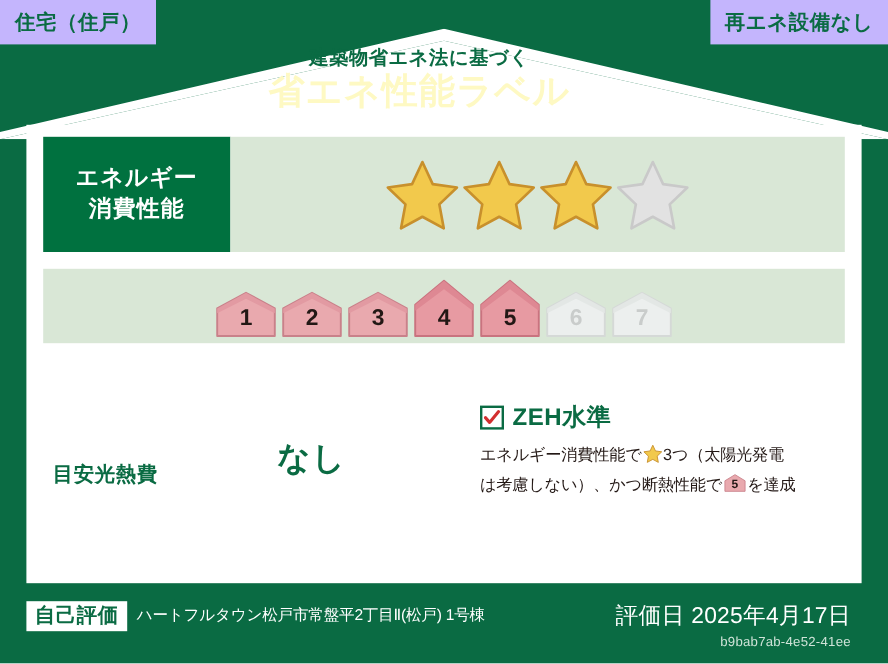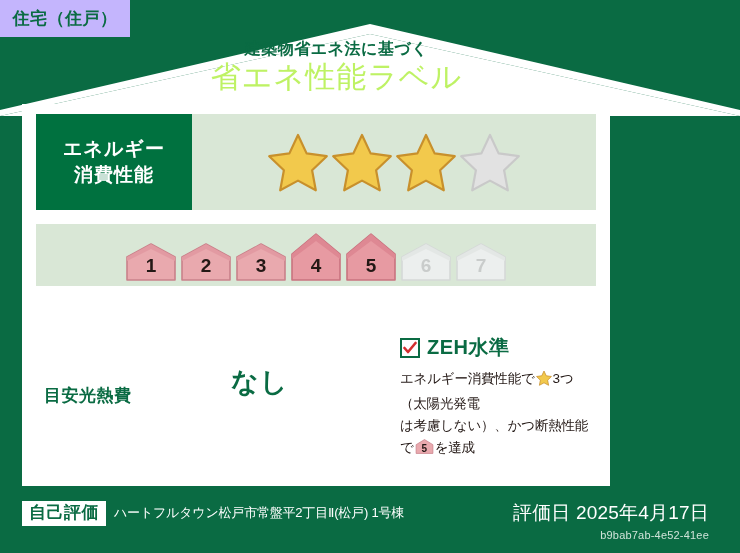--- a/index.html
+++ b/index.html
@@ -47,49 +47,49 @@
     left: 0;
     top: 24px;
     width: 740px;
     height: 92px;
     z-index: 2;
   }
   .roof svg { display: block; }
 
   .roof-title-wrap {
     position: absolute;
-    left: 0;
+    left: 13px;
     top: 40px;
     width: 673px;
     text-align: center;
     z-index: 4;
     pointer-events: none;
   }
   .roof-sub {
     color: #0a6b43;
     font-weight: bold;
     font-size: 16px;
     letter-spacing: 0.5px;
     line-height: 1.1;
   }
   .roof-main {
-    color: #bef264;
-    font-weight: normal;
+    color: #fef9c3;
+    font-weight: bold;
     font-size: 30px;
     letter-spacing: 1px;
     line-height: 1.15;
     margin-top: 2px;
   }
 
   
   .card {
     position: absolute;
     left: 22px;
     top: 104px;
-    width: 588px;
+    width: 696px;
     height: 382px;
     background: #ffffff;
     z-index: 3;
     box-sizing: border-box;
   }
 
   
   .metric-row {
     display: flex;
     align-items: stretch;
@@ -316,20 +316,23 @@
     white-space: nowrap;
   }
 </style>
 </head>
 <body>
 
 <div id="label-root">
 
   <div class="corner-tag left">
     <span>住宅（住戸）</span>
+  </div>
+  <div class="corner-tag right">
+    <span>再エネ設備なし</span>
   </div>
 
   <div class="roof">
     <svg width="740" height="92" viewBox="0 0 740 92" xmlns="http://www.w3.org/2000/svg">
       <polygon points="370,0 740,86 740,92 370,10 0,92 0,86" fill="#ffffff"></polygon>
       <polygon points="370,10 740,92 0,92" fill="#ffffff"></polygon>
     </svg>
   </div>
   <div class="roof-title-wrap">
     <div class="roof-sub">建築物省エネ法に基づく</div>

